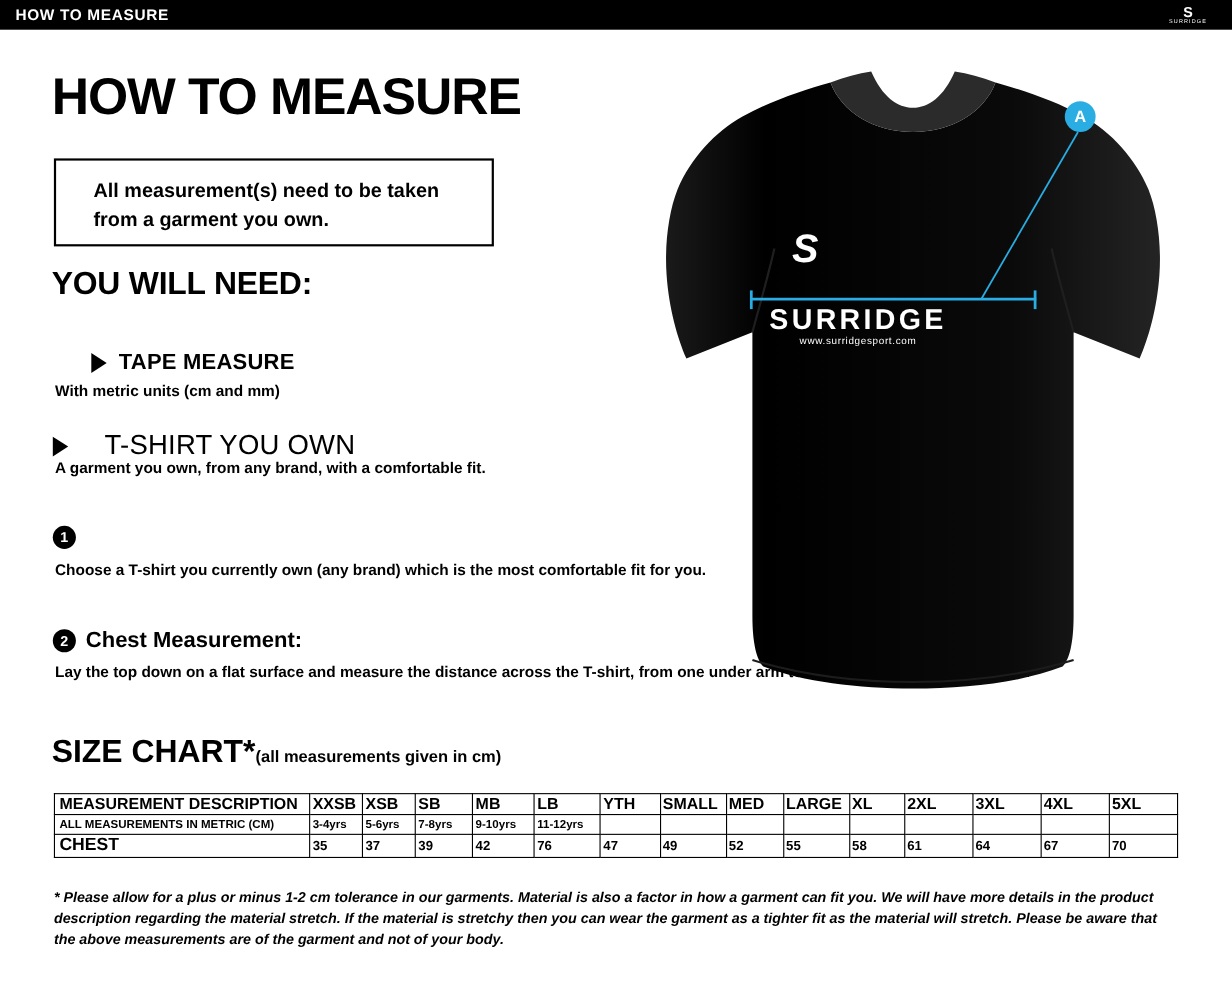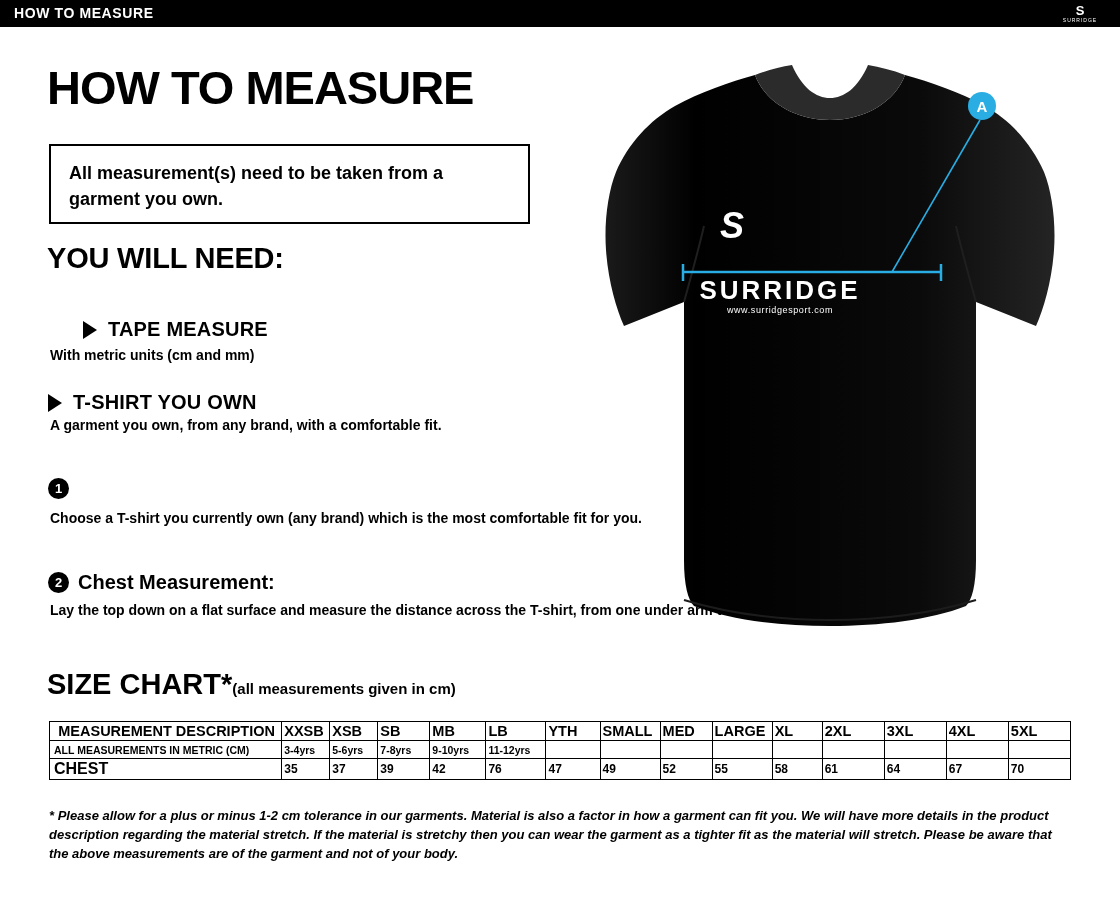--- a/index.html
+++ b/index.html
@@ -28,23 +28,23 @@
   }
   .brand-s { font-size:13px; font-weight:bold; line-height:12px; }
   .brand-word { font-size:5px; letter-spacing:1px; line-height:7px; }
 
   
   .main-title {
     position:absolute; left:47px; top:62px;
     font-size:47px; font-weight:bold; letter-spacing:-1px; line-height:52px;
   }
   .notice-box {
-    position:absolute; left:49px; top:144px; width:481px; height:80px;
+    position:absolute; left:49px; top:144px; width:400px; height:80px;
     border:2px solid #000;
-    padding:14px 18px;
+    padding:14px 34px;
   }
   .notice-text {
     font-size:18px; font-weight:bold; line-height:26px;
   }
   .need-title {
     position:absolute; left:47px; top:242px;
     font-size:29px; font-weight:bold; letter-spacing:-0.2px;
   }
   .tri {
     width:0; height:0; border-top:9px solid transparent; border-bottom:9px solid transparent;
@@ -52,21 +52,21 @@
   }
   .tri-outline {
     width:0; height:0; border-top:9px solid transparent; border-bottom:9px solid transparent;
     border-left:14px solid #000; display:inline-block; vertical-align:middle;
   }
   .item1 { position:absolute; left:48px; top:318px; display:flex; align-items:center; gap:11px;padding-left:35px; }
   .item1-label { font-size:20px; font-weight:bold; letter-spacing:.2px; }
   .item1-sub { position:absolute; left:50px; top:347px; font-size:14px; font-weight:bold; }
 
   .item2 { position:absolute; left:48px; top:391px; display:flex; align-items:center; gap:11px; }
-  .item2-label { font-size:20px; font-weight:bold; letter-spacing:.2px; }
+  .item2-label { font-size:25px; font-weight:normal; letter-spacing:.2px;margin-left:22px; }
   .item2-sub { position:absolute; left:50px; top:417px; font-size:14px; font-weight:bold;text-align:right; }
 
   .step { position:absolute; display:flex; align-items:center; gap:9px; }
   .step-num {
     width:21px; height:21px; border-radius:50%; background:#000; color:#fff;
     font-size:13px; font-weight:bold; display:flex; align-items:center; justify-content:center;
   }
   .step-head { font-size:20px; font-weight:bold; }
   .step1 { left:48px; top:478px; }
   .step1-body { position:absolute; left:50px; top:509px; font-size:14px; font-weight:bold; line-height:18px; }
@@ -98,21 +98,21 @@
 
   table.sizes {
     position:absolute; left:49px; top:721px; width:1022px;
     border-collapse:collapse; font-size:12px;
   }
   table.sizes td, table.sizes th {
     border:1px solid #000; text-align:left; font-weight:bold; height:18px; padding:1px 2px;
   }
   table.sizes th.desc, table.sizes td.desc { text-align:left; padding-left:4px; }
   table.sizes tr.head th { font-size:14.5px; }
-  table.sizes tr.head th.desc { font-size:14.5px;text-align:center; }
+  table.sizes tr.head th.desc { font-size:14.5px; }
   table.sizes tr.metric td { font-size:10.5px; }
   table.sizes tr.chest td { font-size:12px; }
   table.sizes tr.chest td.desc { font-size:16px; }
 
   .footnote {
     position:absolute; left:49px; top:806px; width:1020px;
     font-size:13px; font-style:italic; font-weight:bold; line-height:19px;
   }
 </style>
 </head>

